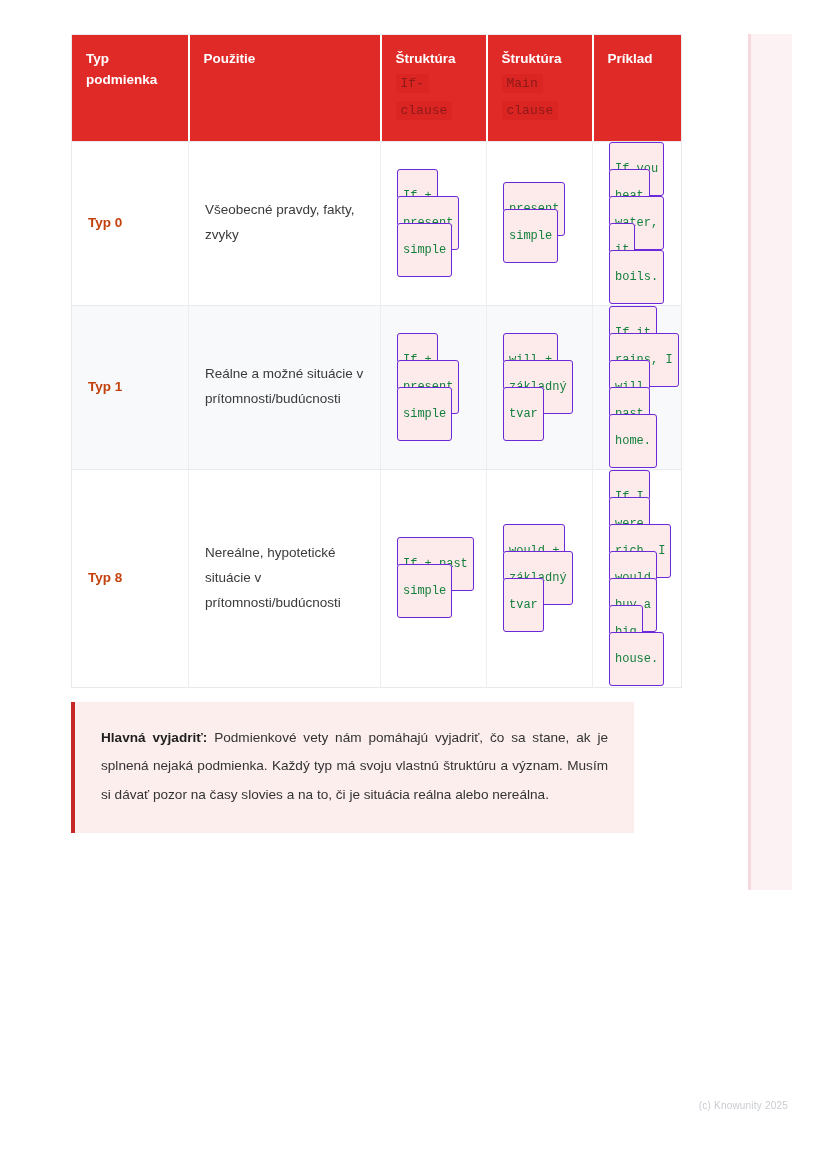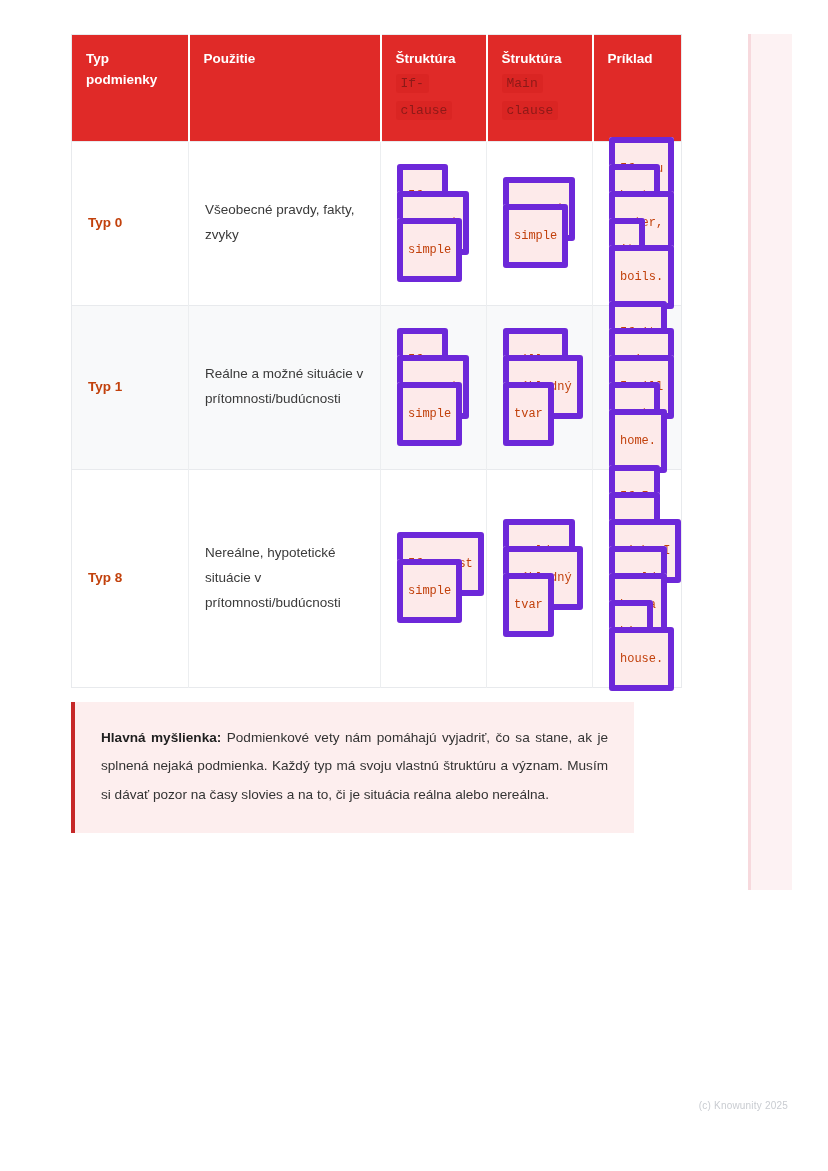--- a/index.html
+++ b/index.html
@@ -98,23 +98,23 @@
   td.type-cell {
     font-weight: bold;
     color: #c2410c;
     font-size: 13.5px;
   }
 
   
   code.chip {
     font-family: "Liberation Mono", "DejaVu Sans Mono", monospace;
     font-size: 12px;
-    color: #c2410c;
+    color: #15803d;
     background: #fdeaea;
-    border: 6px solid #6d28d9;
+    border: 1px solid #6d28d9;
     padding: 19px 5px;
     border-radius: 3px;
     line-height: 2.25;
     box-decoration-break: clone;
     -webkit-box-decoration-break: clone;
     white-space: normal;
     word-break: break-word;
   }
   td.struct-cell, td.example-cell {
     padding-left: 16px;
@@ -171,21 +171,21 @@
     <colgroup>
       <col class="c1">
         <col class="c2">
         <col class="c3">
         <col class="c4">
         <col class="c5">
     </colgroup>
     <thead>
       <tr>
         <th>
-          <span class="hdr-label">Typ podmienky</span>
+          <span class="hdr-label">Typ podmienka</span>
         </th>
         <th>
           <span class="hdr-label">Použitie</span>
         </th>
         <th>
           <span class="hdr-label">Štruktúra</span>
           <code class="chip-hdr">If-clause</code>
         </th>
         <th>
           <span class="hdr-label">Štruktúra</span>
@@ -234,18 +234,18 @@
         </td>
         <td class="example-cell">
           <code class="chip">If I were rich, I would buy a big house.</code>
         </td>
       </tr>
     </tbody>
   </table>
 </div>
 
 <div class="callout">
-  <p><span class="lead">Hlavná myšlienka:</span><span> Podmienkové vety nám pomáhajú vyjadriť, čo sa stane, ak je splnená nejaká podmienka. Každý typ má svoju vlastnú štruktúru a význam. Musím si dávať pozor na časy slovies a na to, či je situácia reálna alebo nereálna.</span></p>
+  <p><span class="lead">Hlavná vyjadriť:</span><span> Podmienkové vety nám pomáhajú vyjadriť, čo sa stane, ak je splnená nejaká podmienka. Každý typ má svoju vlastnú štruktúru a význam. Musím si dávať pozor na časy slovies a na to, či je situácia reálna alebo nereálna.</span></p>
 </div>
 
 <div class="footer">
   <span>(c) Knowunity 2025</span>
 </div>
 
 </body></html>

